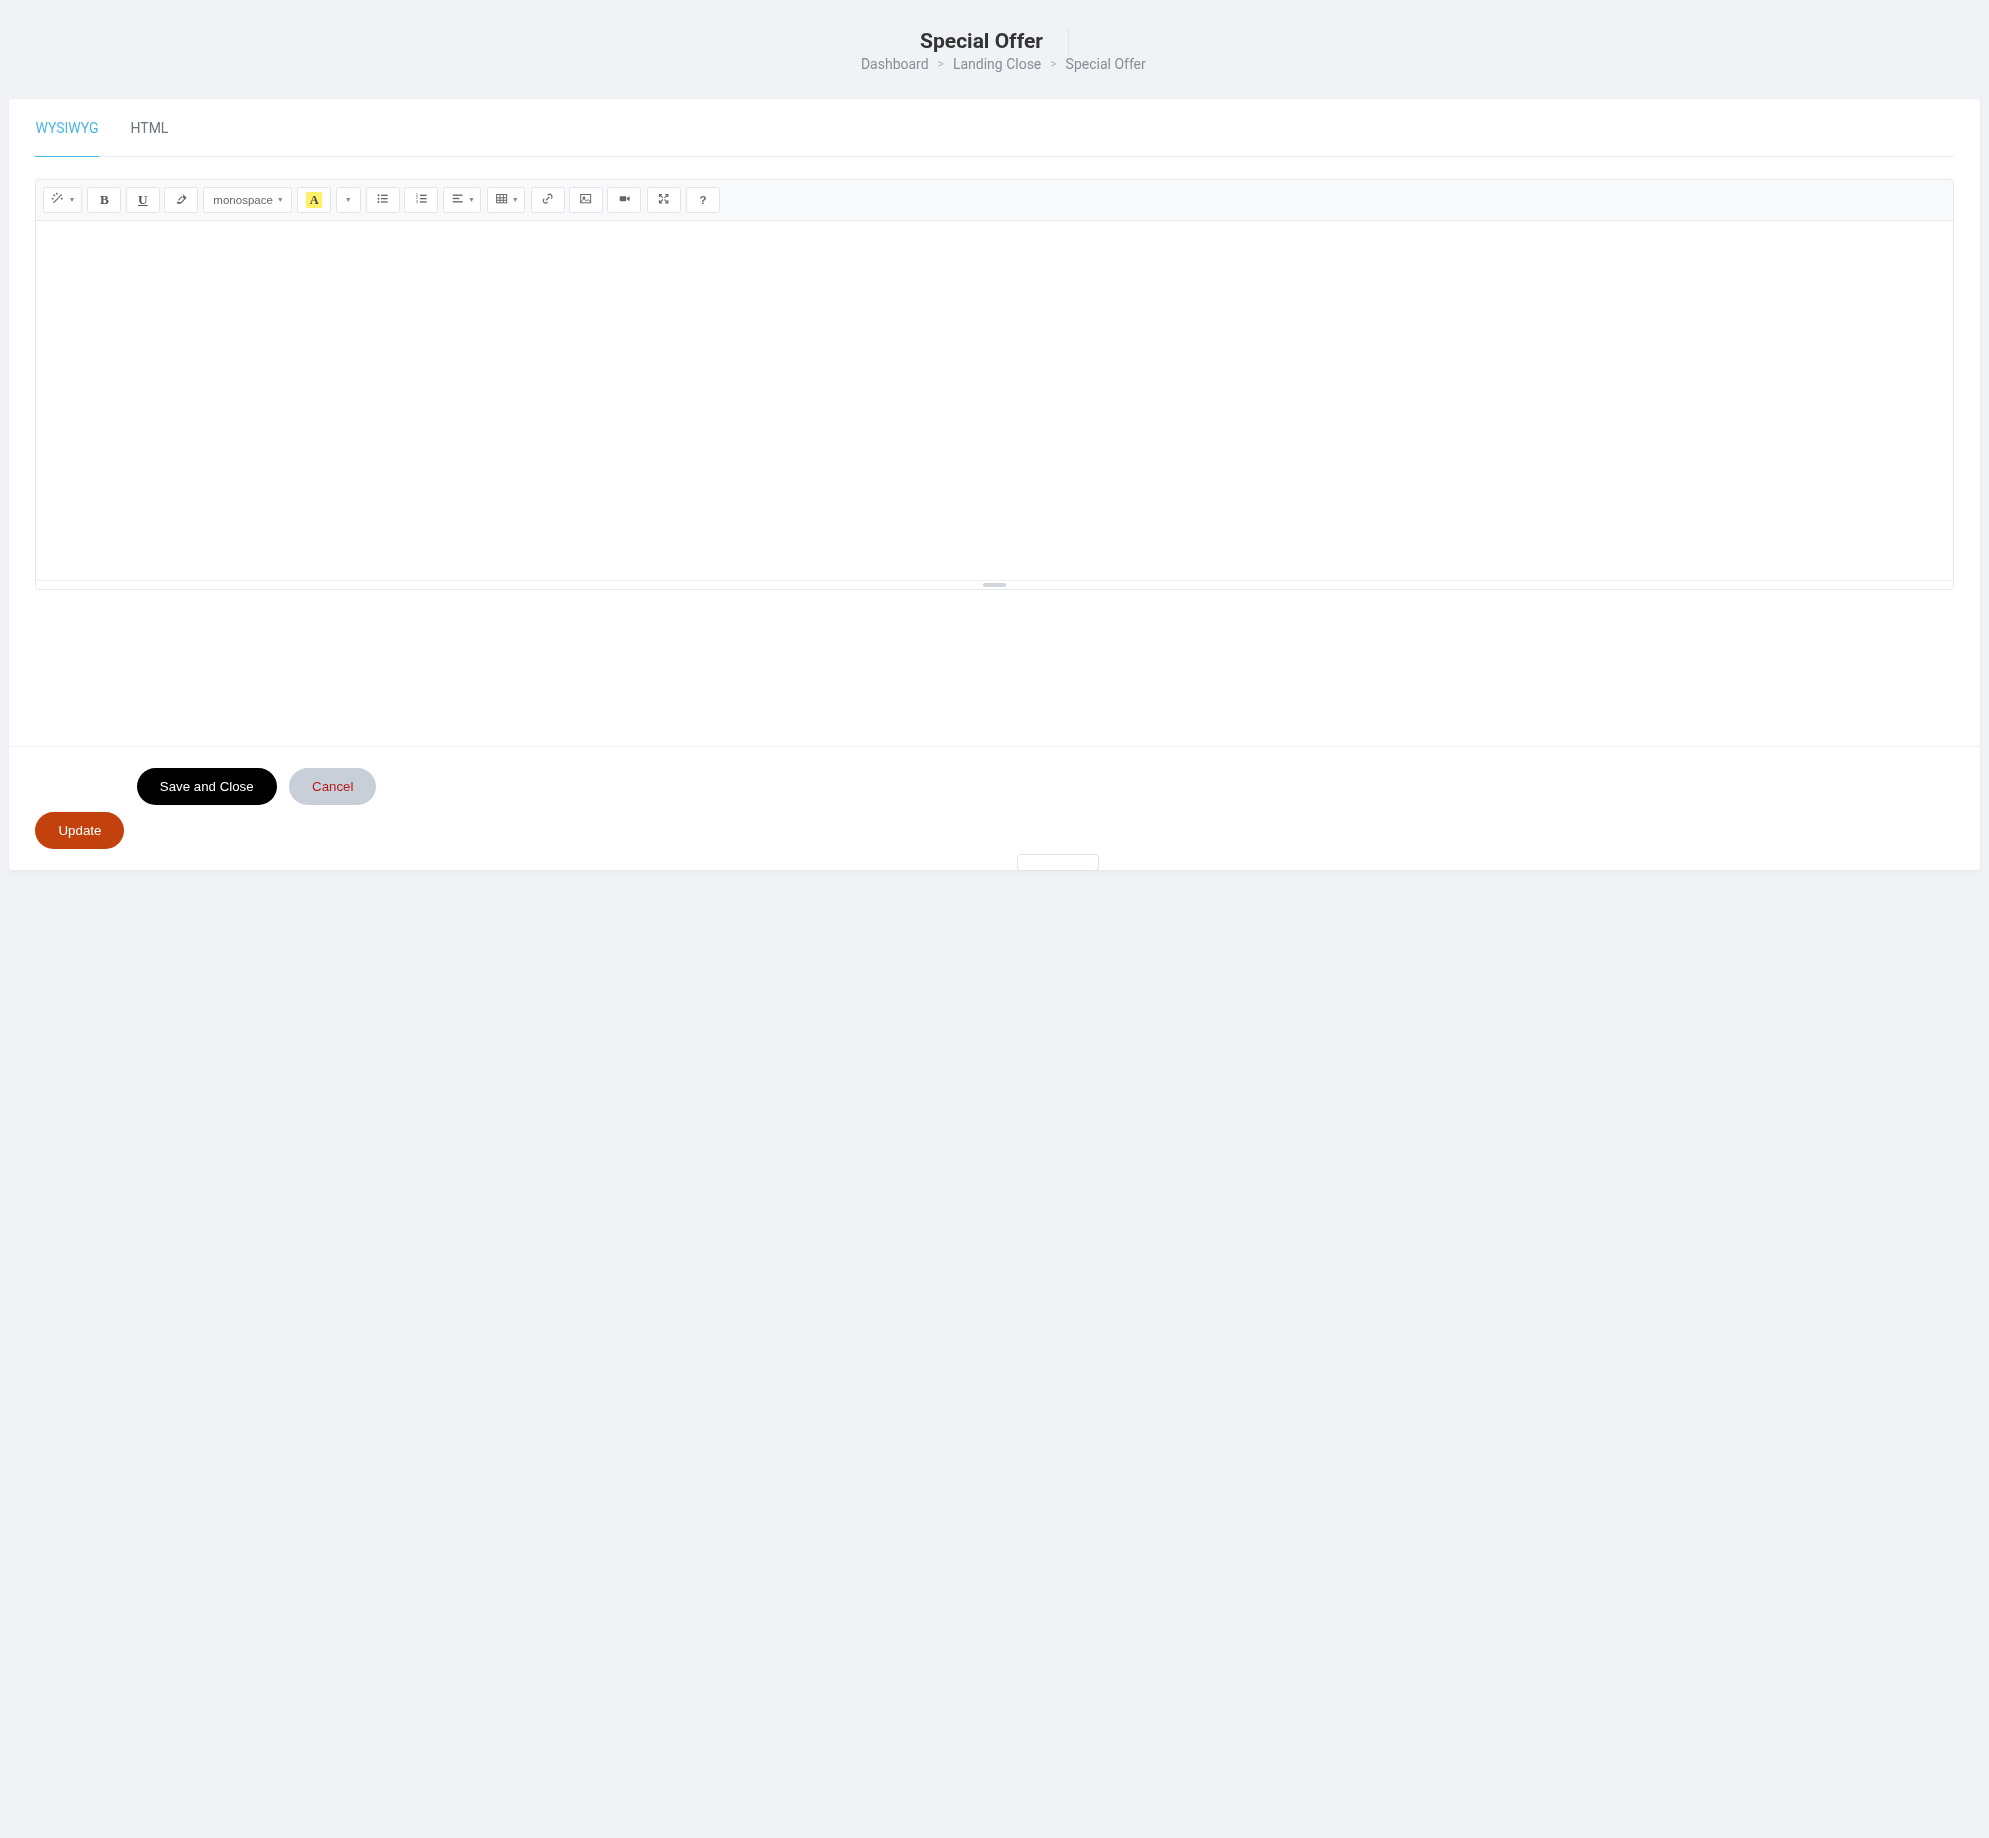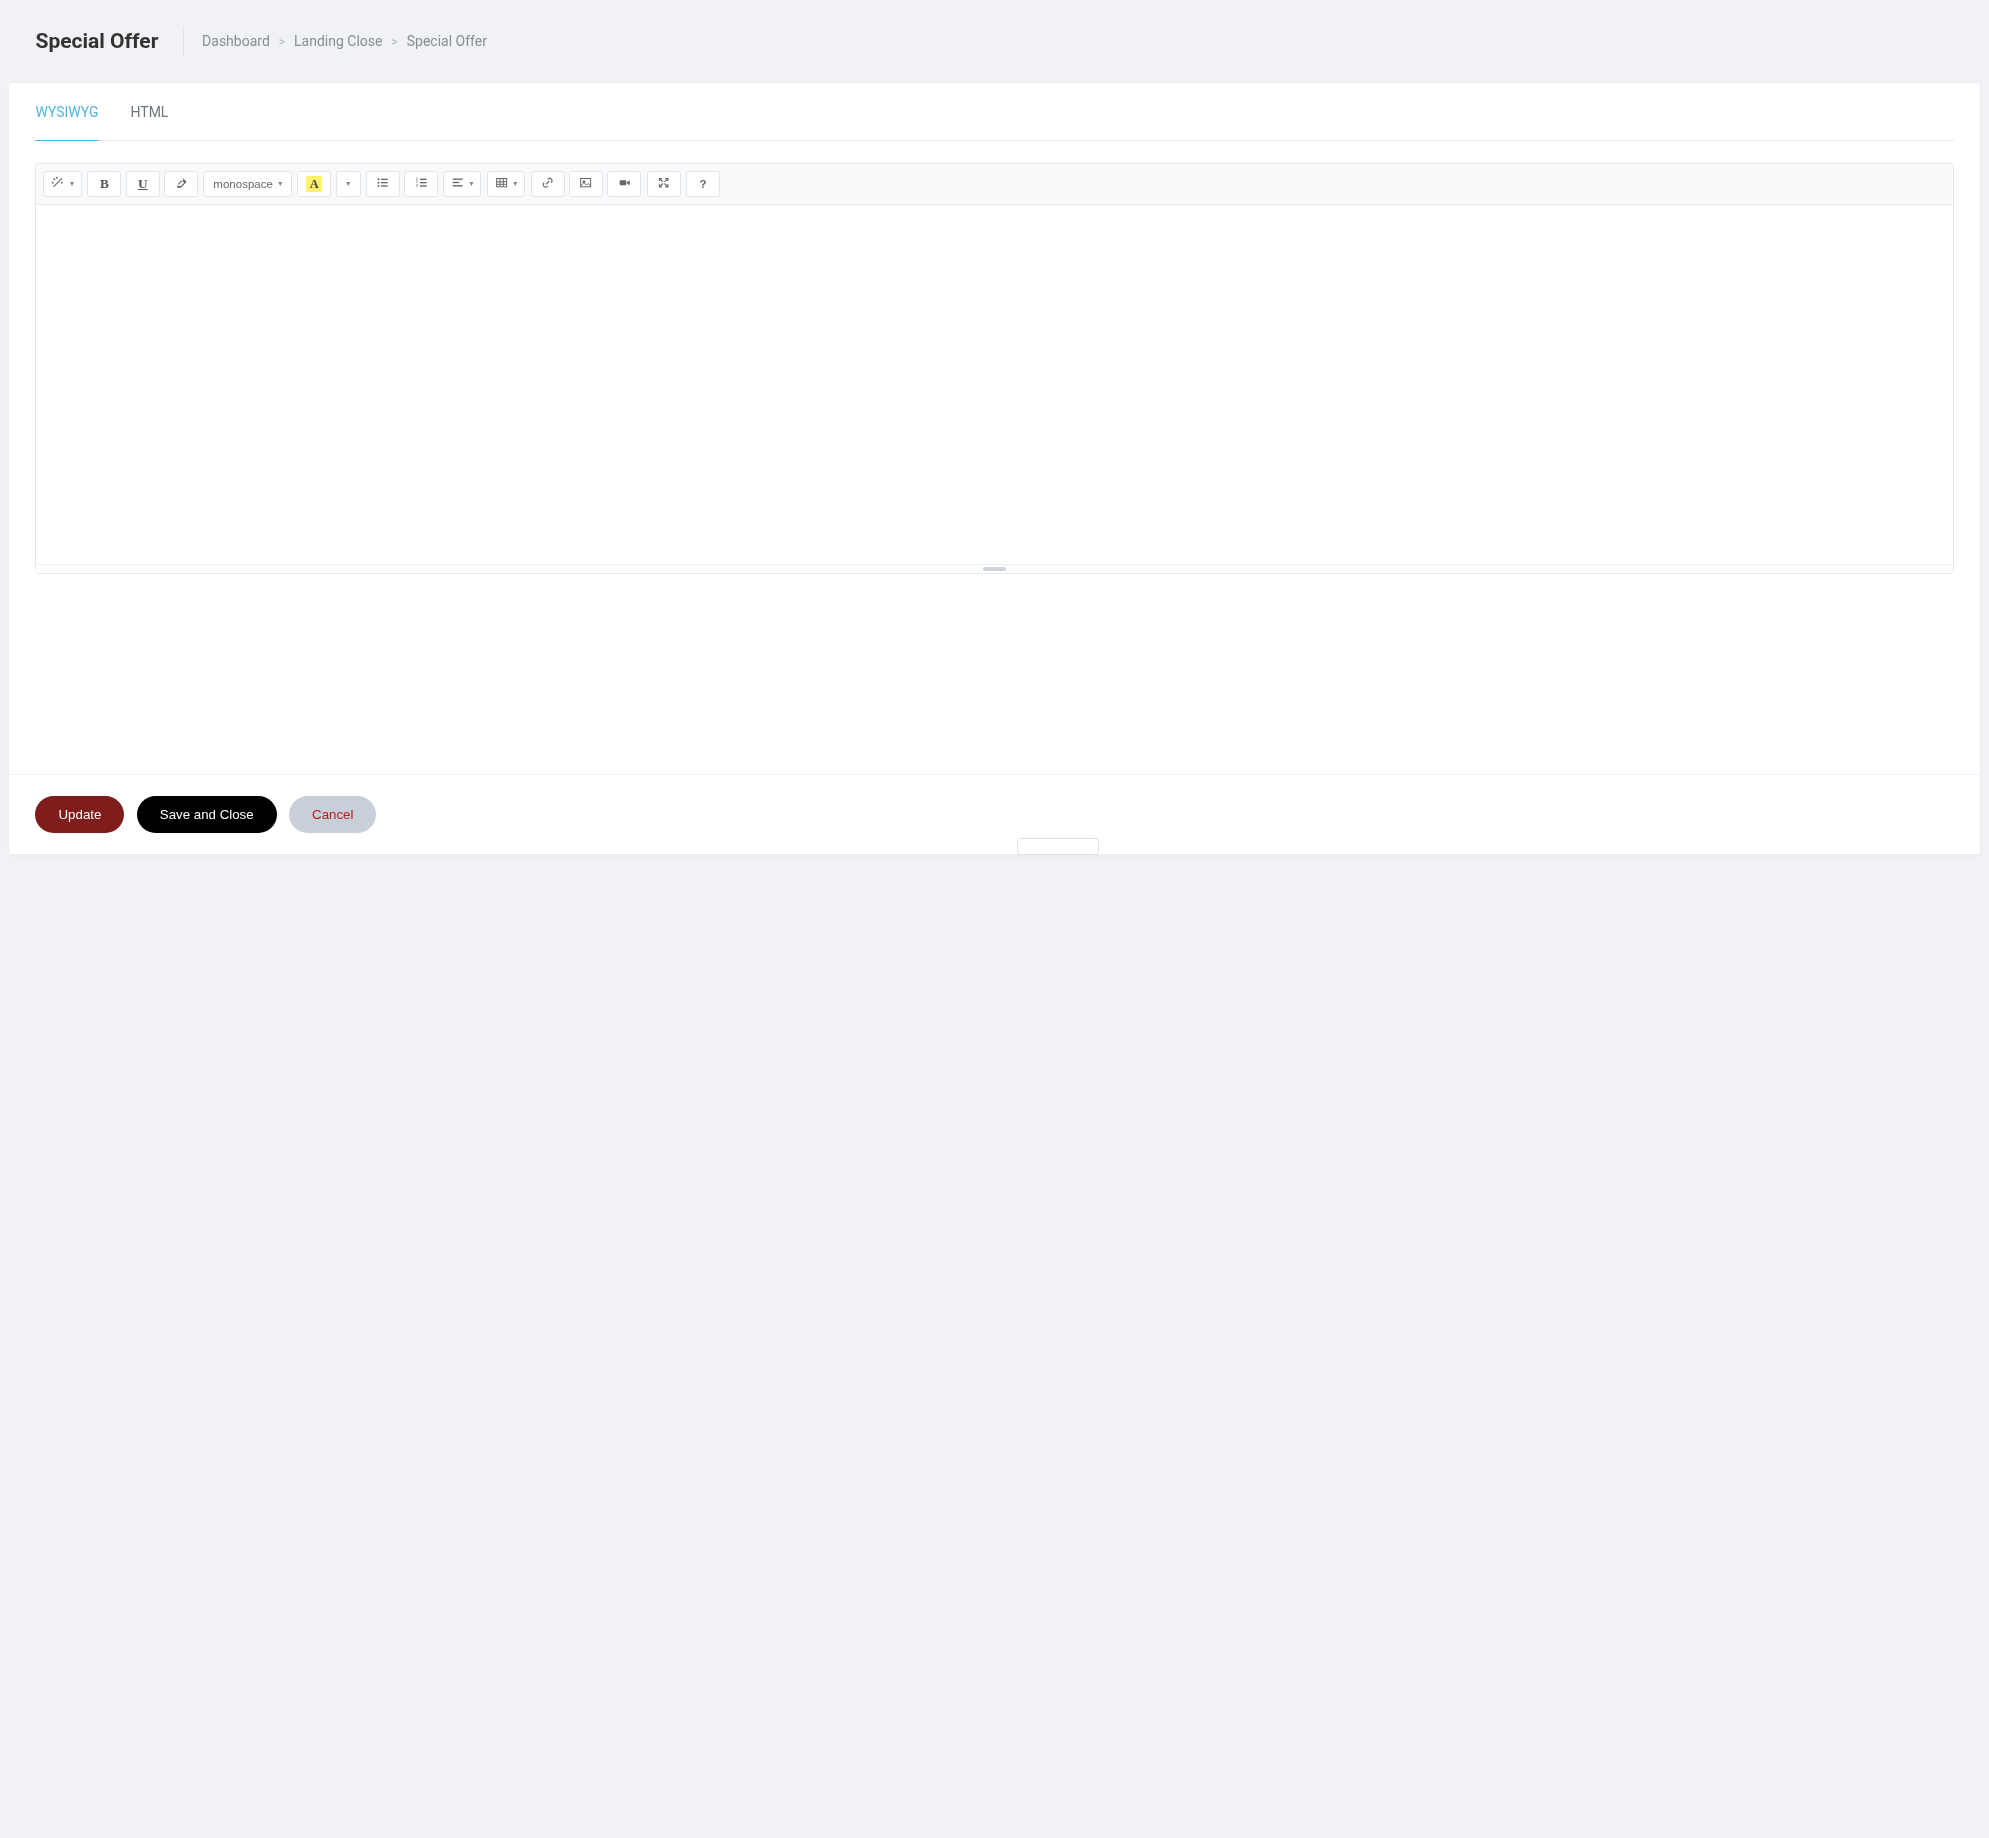--- a/index.html
+++ b/index.html
@@ -11,20 +11,21 @@
   }
   .page-wrap {
     padding: 8.9px 8.9px 17.7px 8.9px;
     min-height: 919px;
   }
   
   .header-row {
     display: flex;
     align-items: center;
     padding: 17.7px 26.6px 26.6px 26.6px;
+    flex-direction: column;
   }
   .page-title {
     color: #333;
     font-weight: 700;
     font-size: 21px;
     padding-right: 25px;
     border-right: 0.9px solid #e3e5e8;
     line-height: 1.4;
   }
   .breadcrumbs {
@@ -186,21 +187,21 @@
   }
   .action-btn {
     border: none;
     border-radius: 19.5px;
     height: 37px;
     padding: 0 23px;
     font-size: 13.3px;
     cursor: pointer;
     color:#fff;
   }
-  .btn-primary { background:#7f1d1d; }
+  .btn-primary { background:#c2410c;margin-top:44px; }
   .btn-muted { background:#000000; color:#fff; }
   .btn-muted2 { background:#c9cfd8; color:#b91c1c; }
 
   
   .bottom-floating {
     position:absolute;
     left:50%;
     transform:translateX(22px);
     bottom:-1.8px;
     background:#fff;

